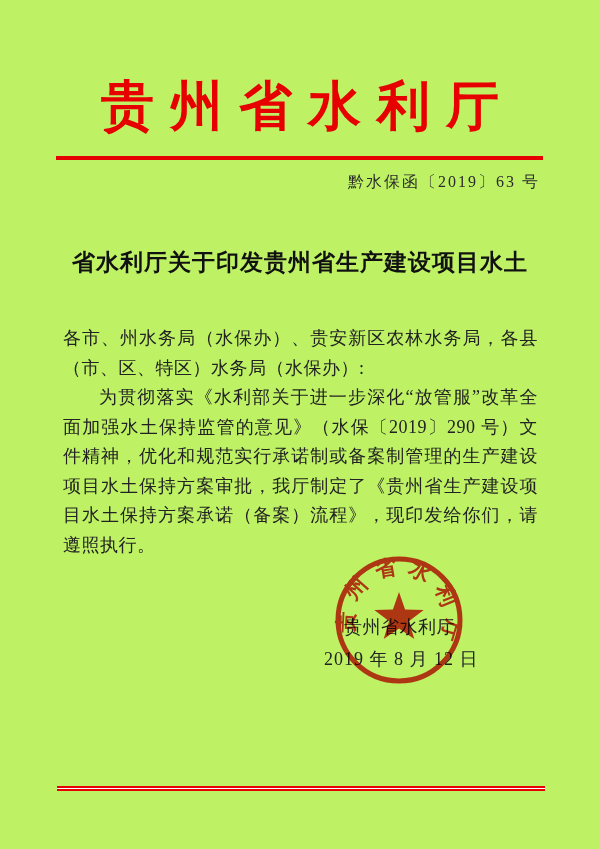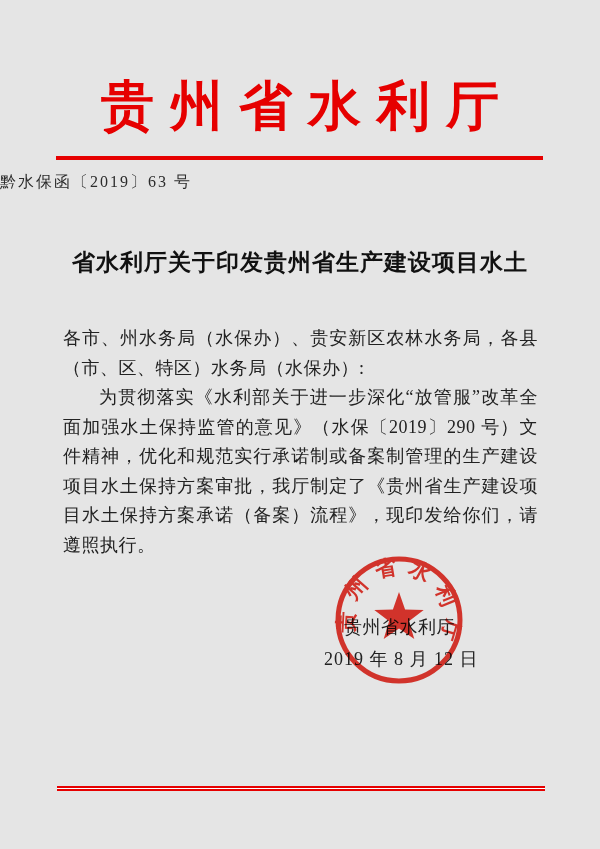--- a/index.html
+++ b/index.html
@@ -5,21 +5,21 @@
   * { box-sizing: border-box; margin: 0; padding: 0; }
   html, body { background: #ffffff; }
   body {
     font-family: "Liberation Serif", "DejaVu Serif", serif;
     width: 600px;
   }
   .page {
     position: relative;
     width: 600px;
     height: 849px;
-    background: #e5e5e5;
+    background: #bef264;
     overflow: hidden;
   }
   
   .letterhead {
     margin-top: 70px;
     height: 72px;
     line-height: 72px;
     text-align: center;
     color: #e60000;
     font-size: 53px;
@@ -28,21 +28,21 @@
     padding-left: 16px; 
     white-space: nowrap;
   }
   .header-divider {
     margin: 14px 57px 0 56px;
     height: 4px;
     background: #e60000;
   }
   .doc-number {
     margin: 12px 60px 0 0;
-    text-align: left;
+    text-align: right;
     font-size: 16px;
     color: #2b2b2b;
     letter-spacing: 2px;
   }
   
   .notice-title {
     margin-top: 55px;
     text-align: center;
     font-size: 23px;
     font-weight: 700;

